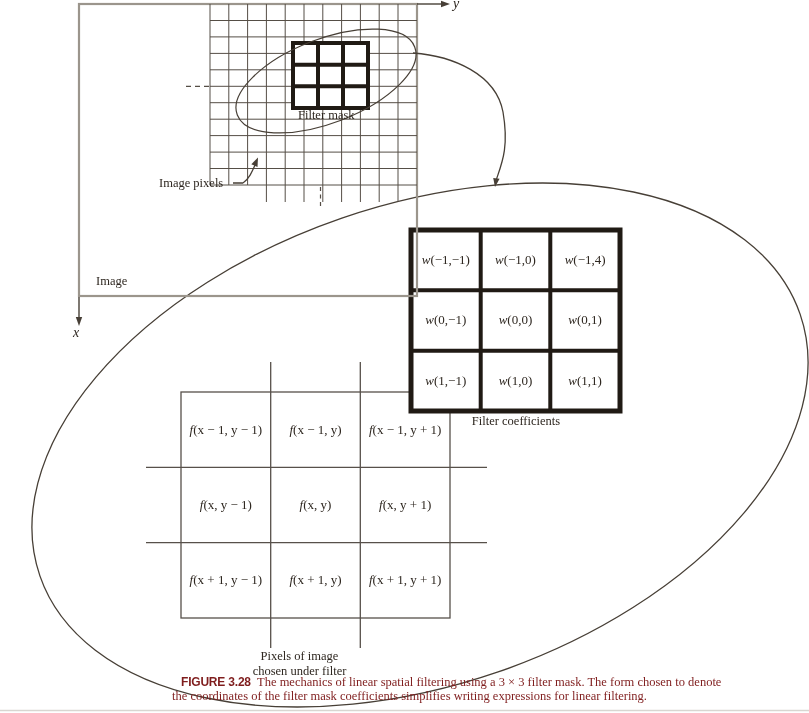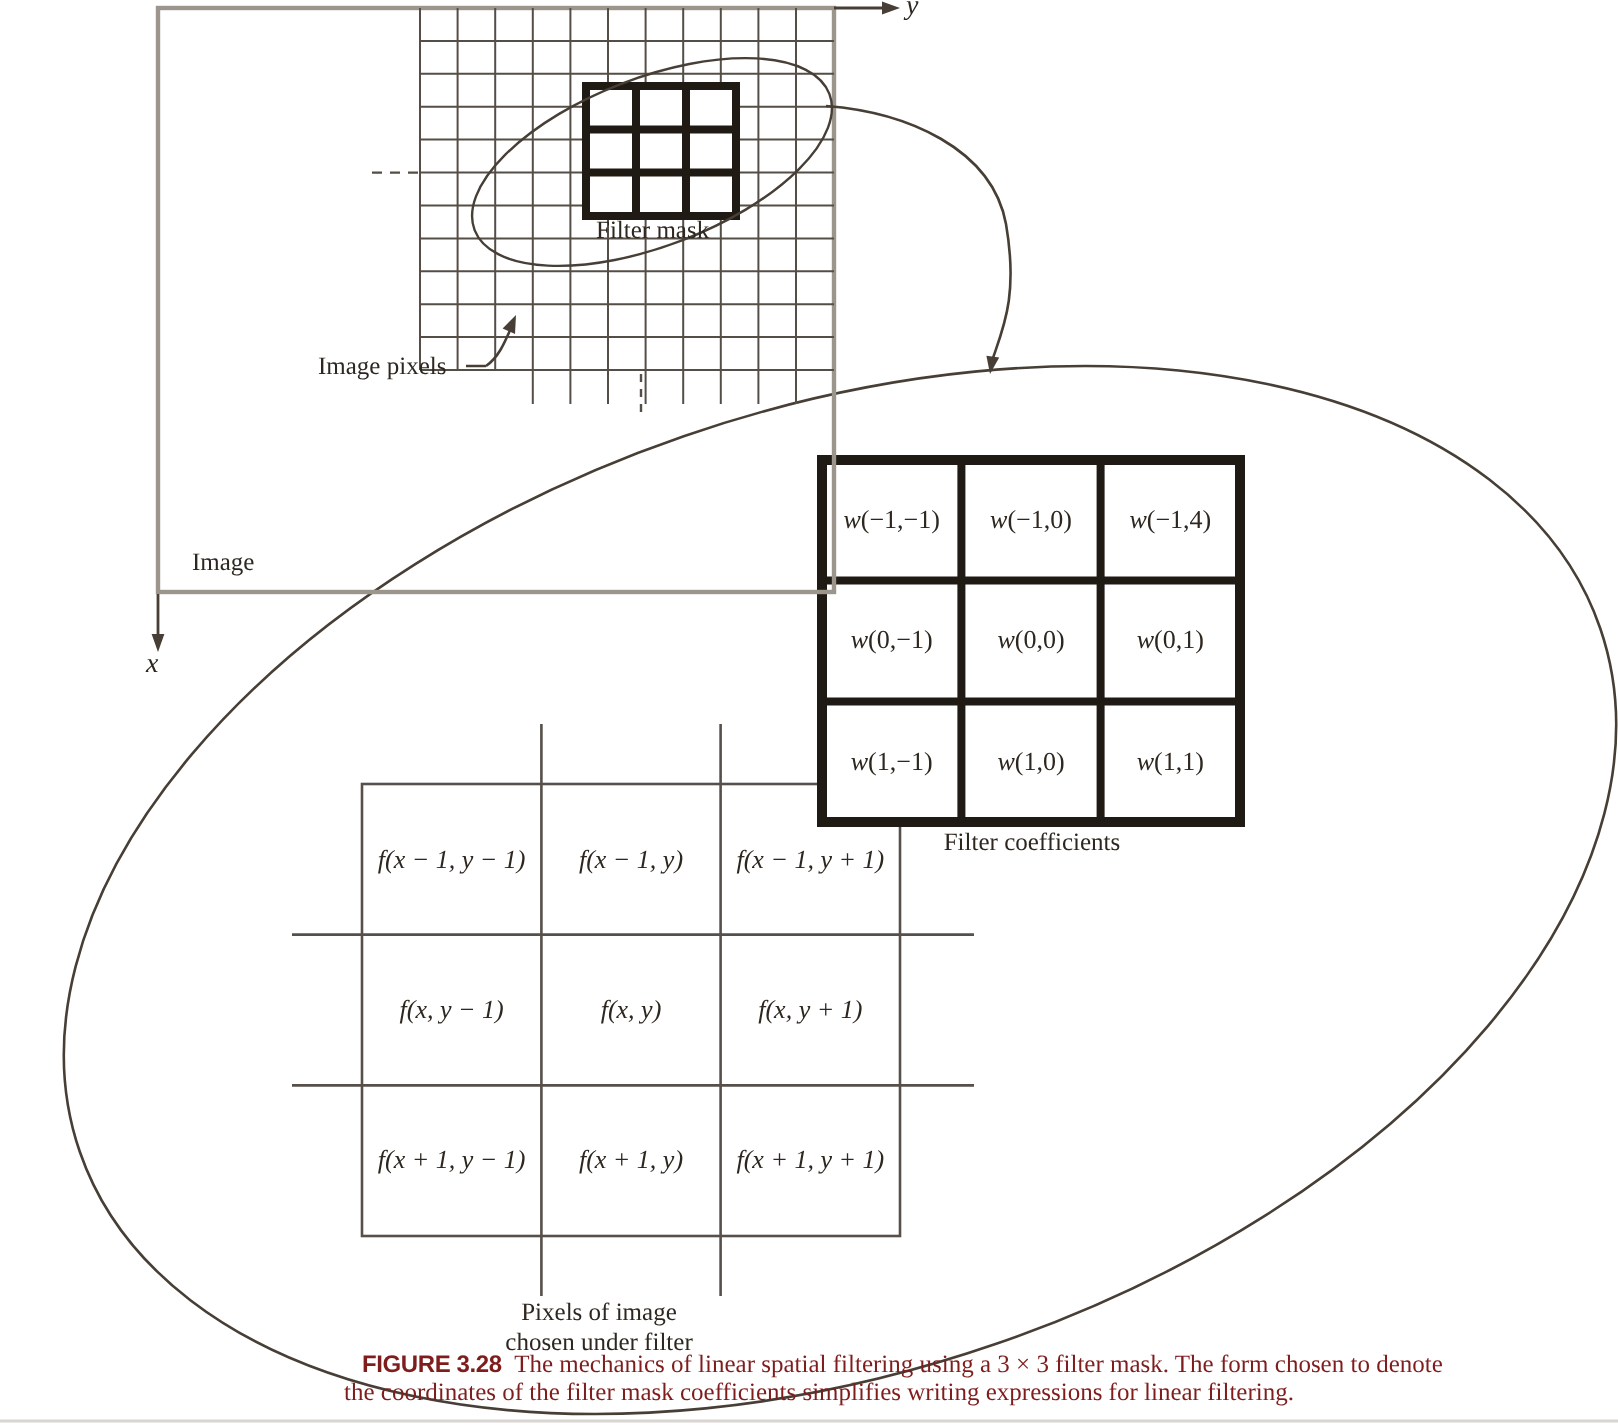--- a/index.html
+++ b/index.html
@@ -10,21 +10,21 @@
   .stage svg{position:absolute;left:0;top:0;}
   .lbl{position:absolute;white-space:nowrap;font-size:12.5px;color:#2e2720;}
   .axis-lbl{font-size:14px;font-style:italic;}
   .center{text-align:center;}
   
   .cells{position:absolute;display:grid;grid-template-columns:repeat(3,1fr);grid-template-rows:repeat(3,1fr);}
   .cells .cell{display:flex;align-items:center;justify-content:center;font-size:13px;white-space:nowrap;}
   .mvar{font-style:italic;}
   .coef-cells{left:411px;top:230px;width:209px;height:181px;}
   .pix-cells{left:181px;top:392px;width:269px;height:226px;}
-  .pix-cells .marg{font-style:italic;}
+  .pix-cells .marg{}
   .fc-lbl{left:440px;top:414px;width:152px;}
   .pix-section{left:242px;top:649px;width:115px;line-height:15px;}
   .caption{position:absolute;left:172px;top:676px;width:634px;font-size:12.5px;line-height:13.5px;color:#7f1d1d;}
   .caption .cap-line1{margin-left:9px;white-space:nowrap;}
   .caption .cap-line2{white-space:nowrap;}
   .caption b{font-family:"Liberation Sans", sans-serif;font-size:12px;letter-spacing:-0.2px;}
 </style>
 </head>
 <body>
 

